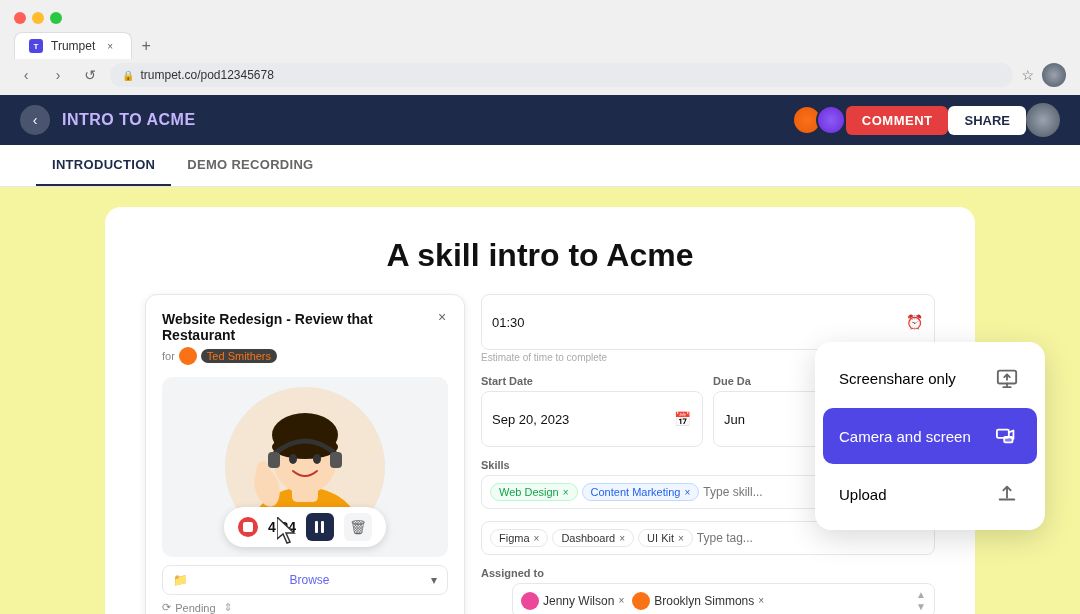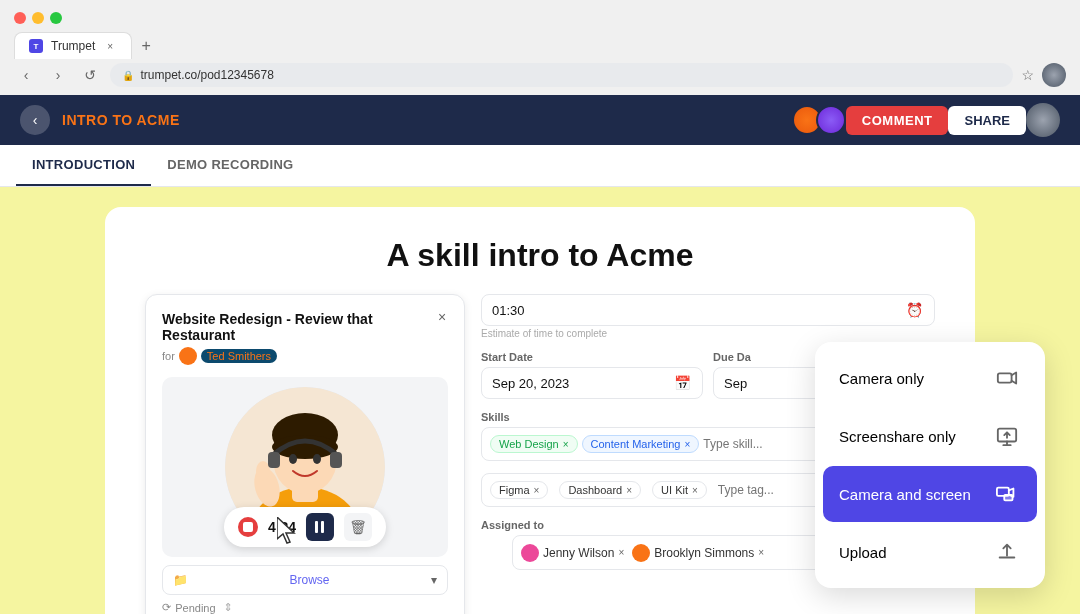--- a/index.html
+++ b/index.html
@@ -18,78 +18,78 @@
     .nav-btn { width: 24px; height: 24px; display: flex; align-items: center; justify-content: center; color: #666; cursor: pointer; font-size: 14px; border-radius: 50%; }
     .url-input { flex: 1; background: #e8eaed; border: none; border-radius: 20px; padding: 5px 12px; font-size: 12px; color: #333; display: flex; align-items: center; gap: 6px; }
     .lock-icon { font-size: 10px; color: #555; }
     .url-text { font-size: 12px; color: #333; }
     .star-btn { margin-left: auto; color: #666; font-size: 14px; cursor: pointer; }
     .avatar-small { width: 24px; height: 24px; border-radius: 50%; background: #6b7280; overflow: hidden; }
 
     
     .app-header { background: #1e2a4a; display: flex; align-items: center; padding: 0 20px; height: 50px; }
     .back-btn { width: 30px; height: 30px; border-radius: 50%; background: rgba(255,255,255,0.2); display: flex; align-items: center; justify-content: center; color: white; cursor: pointer; font-size: 14px; margin-right: 12px; }
-    .app-title { color: #f97316; font-size: 14px; font-weight: 600; letter-spacing: 0.5px; text-transform: uppercase; }
+    .app-title { color: #c4b5fd; font-size: 16px; font-weight: 600; letter-spacing: 0.5px; text-transform: uppercase; }
     .header-actions { margin-left: auto; display: flex; align-items: center; }
     .avatar-group { display: flex; }
     .avatar-group .av { width: 30px; height: 30px; border-radius: 50%; border: 2px solid #1e2a4a; margin-left: -6px; background: #888; overflow: hidden; }
     .avatar-group .av:first-child { margin-left: 0; }
     .comment-btn { background: #e53e3e; color: white; border: none; border-radius: 6px; padding: 7px 16px; font-size: 13px; font-weight: 600; cursor: pointer; letter-spacing: 0.5px; }
     .share-btn { background: white; color: #1e2a4a; border: none; border-radius: 6px; padding: 7px 16px; font-size: 13px; font-weight: 600; cursor: pointer; }
     .user-avatar { width: 34px; height: 34px; border-radius: 50%; background: #888; overflow: hidden; }
 
     
-    .nav-tabs { background: white; border-bottom: 1px solid #e5e7eb; display: flex; padding: 0 16px; }
+    .nav-tabs { background: white; border-bottom: 1px solid #e5e7eb; display: flex; padding: 0 36px; }
     .nav-tab { padding: 12px 16px; font-size: 13px; font-weight: 600; color: #666; cursor: pointer; border-bottom: 2px solid transparent; text-transform: uppercase; letter-spacing: 0.3px; }
     .nav-tab.active { color: #1e2a4a; border-bottom-color: #1e2a4a; }
 
     
     .main-content { background: #f5f5a0; height: calc(614px - 50px - 42px - 45px); position: relative; display: flex; justify-content: center; padding: 20px; overflow: hidden; }
 
     .content-card { background: white; border-radius: 16px; width: 870px; padding: 30px 40px 20px; position: relative; }
     .content-title { text-align: center; font-size: 32px; font-weight: 600; color: #111; margin-bottom: 20px; }
 
     .task-panel { display: flex; gap: 16px; }
     .task-card { background: white; border: 1px solid #e5e7eb; border-radius: 12px; padding: 16px; flex: 1; max-width: 340px; box-shadow: 0 2px 8px rgba(0,0,0,0.08); }
     .task-title { font-size: 14px; font-weight: 600; color: #111; margin-bottom: 4px; }
     .task-for { font-size: 11px; color: #888; display: flex; align-items: center; gap: 4px; }
     .task-avatar { width: 18px; height: 18px; border-radius: 50%; background: #f97316; }
-    .task-user { font-size: 11px; color: #f97316; background: #0c4a6e; padding: 1px 6px; border-radius: 10px; }
+    .task-user { font-size: 11px; color: #f97316; background: #404040; padding: 1px 6px; border-radius: 10px; }
     .task-close { position: absolute; top: 12px; right: 12px; width: 20px; height: 20px; display: flex; align-items: center; justify-content: center; color: #666; cursor: pointer; font-size: 14px; }
 
     .video-area { margin-top: 12px; background: #f3f4f6; border-radius: 10px; height: 180px; position: relative; overflow: hidden; display: flex; align-items: center; justify-content: center; }
     .video-avatar { width: 160px; height: 160px; border-radius: 50%; overflow: hidden; background: #e5e7eb; }
 
     .video-controls { position: absolute; bottom: 10px; left: 50%; transform: translateX(-50%); display: flex; align-items: center; gap: 10px; background: white; border-radius: 30px; padding: 6px 14px; box-shadow: 0 2px 8px rgba(0,0,0,0.15); }
     .rec-indicator { width: 20px; height: 20px; background: #e53e3e; border-radius: 50%; display: flex; align-items: center; justify-content: center; }
     .rec-dot { width: 10px; height: 10px; background: white; border-radius: 2px; }
     .timer { font-size: 14px; font-weight: 600; color: #111; }
     .pause-btn { width: 28px; height: 28px; background: #1e2a4a; border-radius: 6px; display: flex; align-items: center; justify-content: center; cursor: pointer; }
     .pause-icon { width: 10px; height: 12px; display: flex; gap: 3px; }
     .pause-bar { width: 3px; height: 12px; background: white; border-radius: 1px; }
     .trash-btn { width: 28px; height: 28px; background: #f3f4f6; border-radius: 6px; display: flex; align-items: center; justify-content: center; cursor: pointer; color: #666; font-size: 14px; }
 
     .pending-pill { display: flex; align-items: center; gap: 4px; font-size: 11px; color: #888; margin-top: 6px; }
 
     .form-section { flex: 1; min-width: 0; }
     .form-row { margin-bottom: 12px; }
     .form-label { font-size: 11px; font-weight: 600; color: #666; margin-bottom: 4px; }
-    .form-input { border: 1px solid #e5e7eb; border-radius: 8px; padding: 7px 10px; font-size: 13px; color: #111; display: flex; align-items: center; justify-content: space-between; }
+    .form-input { border: 1px solid #e5e7eb; border-radius: 8px; padding: 19px 10px; font-size: 13px; color: #111; display: flex; align-items: center; justify-content: space-between; }
     .form-input-text { font-size: 13px; color: #111; }
     .form-icon { color: #888; font-size: 14px; }
     .form-sublabel { font-size: 10px; color: #aaa; margin-top: 2px; }
     .form-dates { display: flex; gap: 10px; }
     .form-dates .form-row { flex: 1; }
     .skills-row { display: flex; flex-wrap: wrap; gap: 4px; border: 1px solid #e5e7eb; border-radius: 8px; padding: 5px 8px; min-height: 34px; align-items: center; }
     .skill-tag { background: #f0fdf4; color: #16a34a; border: 1px solid #bbf7d0; border-radius: 20px; padding: 2px 8px; font-size: 11px; display: flex; align-items: center; gap: 4px; }
     .skill-tag .tag-close { cursor: pointer; font-size: 10px; color: #16a34a; }
     .skill-tag.blue { background: #eff6ff; color: #2563eb; border-color: #bfdbfe; }
     .skill-tag.blue .tag-close { color: #2563eb; }
     .skill-input { border: none; outline: none; font-size: 12px; color: #aaa; min-width: 80px; }
-    .tag-row { display: flex; flex-wrap: wrap; gap: 11px; border: 1px solid #e5e7eb; border-radius: 8px; padding: 5px 8px; min-height: 34px; align-items: center; }
+    .tag-row { display: flex; flex-wrap: wrap; gap: 4px; border: 1px solid #e5e7eb; border-radius: 8px; padding: 5px 8px; min-height: 34px; align-items: center; }
     .tag-item { background: white; border: 1px solid #e5e7eb; border-radius: 20px; padding: 2px 8px; font-size: 11px; display: flex; align-items: center; gap: 4px; color: #333; }
     .tag-item .tag-close { cursor: pointer; font-size: 10px; color: #666; }
     .tag-input { border: none; outline: none; font-size: 12px; color: #aaa; min-width: 80px; }
     .assignee-row { display: flex; flex-wrap: wrap; gap: 4px; border: 1px solid #e5e7eb; border-radius: 8px; padding: 5px 8px; min-height: 34px; align-items: center; justify-content: space-between; margin-left: 31px; }
     .assignee-item { display: flex; align-items: center; gap: 4px; font-size: 12px; color: #333; }
     .assignee-av { width: 18px; height: 18px; border-radius: 50%; }
     .assignee-av.pink { background: #ec4899; }
     .assignee-av.orange { background: #f97316; }
     .assignee-close { cursor: pointer; font-size: 10px; color: #666; }
     .assignee-arrows { display: flex; flex-direction: column; gap: 1px; color: #aaa; cursor: pointer; font-size: 10px; }
@@ -247,21 +247,21 @@
           <div class="form-row">
             <div class="form-label">Start Date</div>
             <div class="form-input">
               <span class="form-input-text">Sep 20, 2023</span>
               <span class="form-icon">📅</span>
             </div>
           </div>
           <div class="form-row">
             <div class="form-label">Due Da</div>
             <div class="form-input">
-              <span class="form-input-text">Sep</span>
+              <span class="form-input-text">Jun</span>
               <span class="form-icon">📅</span>
             </div>
           </div>
         </div>
 
         <div class="form-row">
           <div class="form-label">Skills</div>
           <div class="skills-row">
             <span class="skill-tag">Web Design <span class="tag-close">×</span></span>
             <span class="skill-tag blue">Content Marketing <span class="tag-close">×</span></span>
@@ -298,29 +298,20 @@
               <span>▼</span>
             </div>
           </div>
         </div>
       </div>
     </div>
   </div>
 
   <div class="recording-dropdown">
 
-    <div class="dropdown-item">
-      <span class="dropdown-item-text">Camera only</span>
-      <div class="dropdown-icon">
-        <svg viewBox="0 0 24 24" stroke="#666" fill="none" stroke-width="2" stroke-linecap="round" stroke-linejoin="round">
-          <rect x="2" y="7" width="15" height="10" rx="2"></rect>
-          <path d="M17 9l5-3v12l-5-3"></path>
-        </svg>
-      </div>
-    </div>
 
     <div class="dropdown-item">
       <span class="dropdown-item-text">Screenshare only</span>
       <div class="dropdown-icon">
         <svg viewBox="0 0 24 24" stroke="#666" fill="none" stroke-width="2" stroke-linecap="round" stroke-linejoin="round">
           <rect x="2" y="4" width="20" height="14" rx="2"></rect>
           <path d="M12 18v4M8 22h8"></path>
           <path d="M12 14v-6M9 11l3-3 3 3"></path>
         </svg>
       </div>

